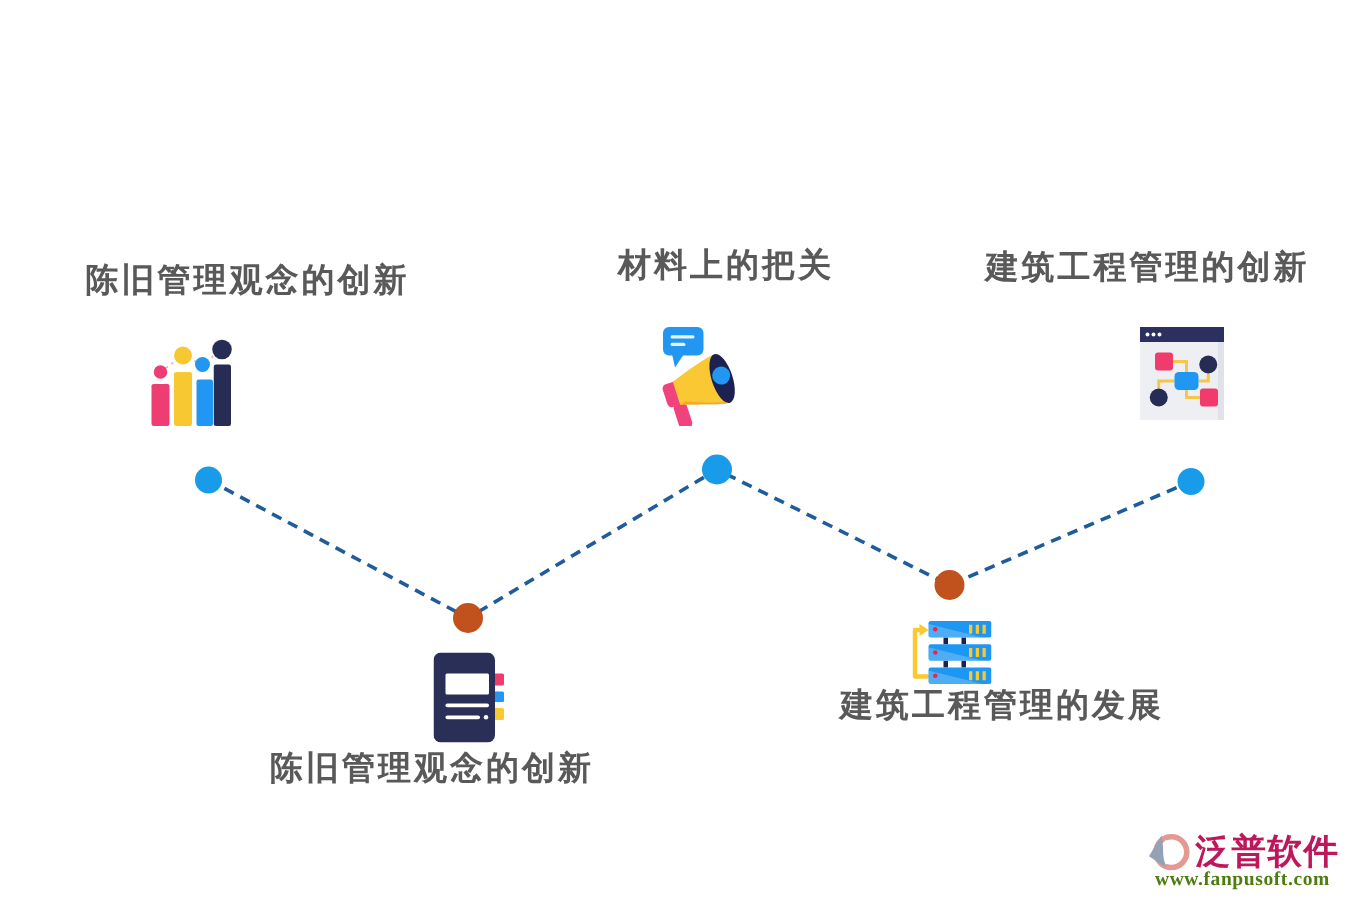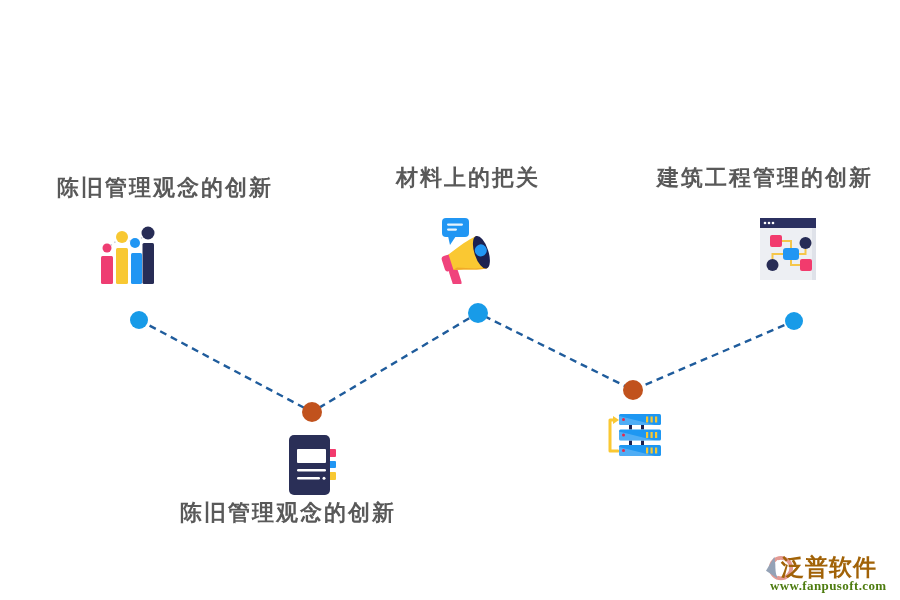--- a/index.html
+++ b/index.html
@@ -6,35 +6,35 @@
   #canvas{
     position:relative;width:900px;height:600px;overflow:hidden;background:#ffffff;
     font-family:"DejaVu Sans","Liberation Sans",sans-serif;
   }
   .connector-svg{position:absolute;left:0;top:0;pointer-events:none;}
   .node-label{
     position:absolute;font-weight:bold;font-size:22px;letter-spacing:2px;
     color:#595959;white-space:nowrap;line-height:26px;
   }
   .label-top-left{left:57px;top:165px;margin-top:10px;}
-  .label-top-center{left:396px;top:165px;}
+  .label-top-center{left:412px;top:165px;}
   .label-top-right{left:657px;top:165px;font-family:Liberation Serif, serif;}
   .label-bottom-left{left:180px;top:500px;}
   .label-bottom-right{left:560px;top:458px;}
   .node-icon{position:absolute;}
   .icon-bar-chart{left:98px;top:226px;width:58px;height:58px;}
   .icon-megaphone{left:436px;top:212px;width:74px;height:72px;}
   .icon-flowchart{left:760px;top:217px;width:58px;height:64px;}
   .icon-notebook{left:289px;top:435px;width:48px;height:60px;}
   .icon-server{left:603px;top:414px;width:58px;height:42px;}
   .watermark{position:absolute;left:766px;top:552px;width:130px;height:44px;}
   .watermark-mark{position:absolute;left:0;top:3px;width:28px;height:28px;}
   .watermark-brand{
-    position:absolute;left:15px;top:0;font-weight:bold;font-size:23px;
-    letter-spacing:1px;color:#a16207;white-space:nowrap;
+    position:absolute;left:31px;top:0;font-weight:bold;font-size:23px;
+    letter-spacing:1px;color:#be185d;white-space:nowrap;
   }
   .watermark-url{
     position:absolute;left:4px;top:26px;font-family:"Liberation Serif","DejaVu Serif",serif;
     font-weight:bold;font-size:13px;letter-spacing:0.4px;color:#4d7c0f;white-space:nowrap;
   }
 </style>
 </head>
 <body>
 
 <div id="canvas">
@@ -44,20 +44,21 @@
       <circle cx="139" cy="320" r="9" fill="#189be8"></circle>
       <circle cx="312" cy="412" r="10" fill="#c1521d"></circle>
       <circle cx="478" cy="313" r="10" fill="#189be8"></circle>
       <circle cx="633" cy="390" r="10" fill="#c1521d"></circle>
       <circle cx="794" cy="321" r="9" fill="#189be8"></circle>
     </svg>
 
   <div class="node-label label-top-left">陈旧管理观念的创新</div>
   <div class="node-label label-bottom-left">陈旧管理观念的创新</div>
   <div class="node-label label-top-center">材料上的把关</div>
+  <div class="node-label label-bottom-right">建筑工程管理的发展</div>
   <div class="node-label label-top-right">建筑工程管理的创新</div>
 
   <div class="node-icon icon-bar-chart">
     <svg width="58" height="58" viewBox="0 0 58 58">
       <polyline points="9,22 24,11 37,17 50,7" fill="none" stroke="#c4c9d4" stroke-width="1.4" stroke-dasharray="1.5 3"></polyline>
       <circle cx="9" cy="22" r="4.5" fill="#ee3d72"></circle>
       <circle cx="24" cy="11" r="6" fill="#f8c832"></circle>
       <circle cx="37" cy="17" r="5" fill="#2196f3"></circle>
       <circle cx="50" cy="7" r="6.5" fill="#272c55"></circle>
       <rect x="3" y="30" width="12" height="28" rx="1.5" fill="#ee3d72"></rect>

